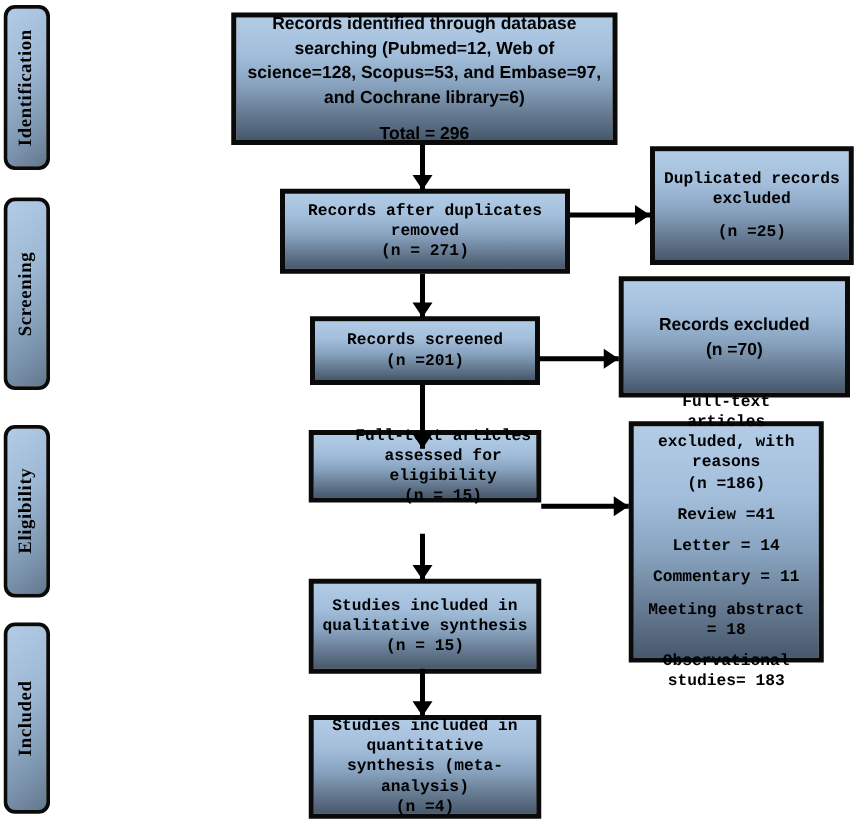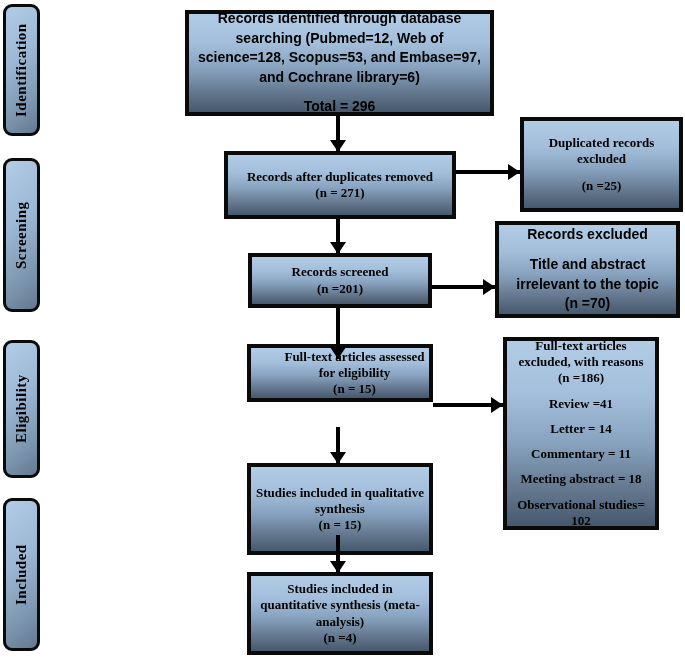--- a/index.html
+++ b/index.html
@@ -17,21 +17,21 @@
     border: 4px solid #0a0a0a;
     background: linear-gradient(180deg, #b2cce6 0%, #a3bedb 30%, #88a3bf 55%, #64788f 80%, #46586c 100%);
     display: flex;
     flex-direction: column;
     align-items: center;
     justify-content: center;
     text-align: center;
     font-weight: bold;
     padding: 2px 4px;
   }
-  .serif { font-family: Liberation Serif, serif; font-size: 13px; line-height: 1.25; }
+  .serif { font-family: Liberation Mono, monospace; font-size: 13px; line-height: 1.25; }
   .sans  { font-family: "Liberation Sans", sans-serif; font-size: 14px; line-height: 1.4; }
   .stage {
     left: 3px;
     width: 37px;
     border-radius: 9px;
     border-width: 3px;
     font-family: "Liberation Serif", serif;
     font-size: 15px;
     font-weight: bold;
     letter-spacing: 0.5px;
@@ -96,49 +96,48 @@
   <div class="gbox serif" style="left:248px; top:253px; width:184px; height:55px;">
     <p>Records screened</p>
     <p>(n =201)</p>
   </div>
 
   <div class="gbox serif" style="left:247px; top:344px; width:186px; height:58px;padding-left:33px;">
     <p>Full-text articles assessed for eligibility</p>
     <p>(n = 15)</p>
   </div>
 
-  <div class="gbox serif" style="left:247px; top:463px; width:186px; height:92px;">
+  <div class="gbox serif" style="left:247px; top:463px; width:186px; height:76px;">
     <p>Studies included in qualitative synthesis</p>
     <p>(n = 15)</p>
   </div>
 
   <div class="gbox serif" style="left:247px; top:572px; width:186px; height:83px;">
     <p>Studies included in quantitative synthesis (meta-analysis)</p>
     <p>(n =4)</p>
   </div>
 
   <div class="gbox serif" style="left:520px; top:117px; width:163px; height:95px;">
     <p>Duplicated records excluded</p>
     <p class="gap10">(n =25)</p>
   </div>
 
   <div class="gbox sans" style="left:495px; top:221px; width:185px; height:97px;">
     <p>Records excluded</p>
-    <p class="gap10">Title and abstract irrelevant to the topic</p>
     <p>(n =70)</p>
   </div>
 
   <div class="gbox serif" style="left:503px; top:337px; width:156px; height:193px;">
     <p>Full-text articles excluded, with reasons</p>
     <p>(n =186)</p>
     <p class="reason">Review =41</p>
     <p class="reason">Letter = 14</p>
     <p class="reason">Commentary = 11</p>
     <p class="reason">Meeting abstract = 18</p>
-    <p class="reason">Observational studies= 102</p>
+    <p class="reason">Observational studies= 183</p>
   </div>
 
   <div class="arrow-v" style="left:336px; top:116px; height:36px;"></div>
   <div class="arrow-v" style="left:336px; top:219px; height:35px;"></div>
   <div class="arrow-v" style="left:336px; top:308px; height:51px;"></div>
   <div class="arrow-v" style="left:336px; top:427px; height:37px;"></div>
   <div class="arrow-v" style="left:336px; top:535px; height:38px;"></div>
 
   <div class="arrow-h" style="left:456px; top:170px; width:64px;"></div>
   <div class="arrow-h" style="left:432px; top:285px; width:63px;"></div>

